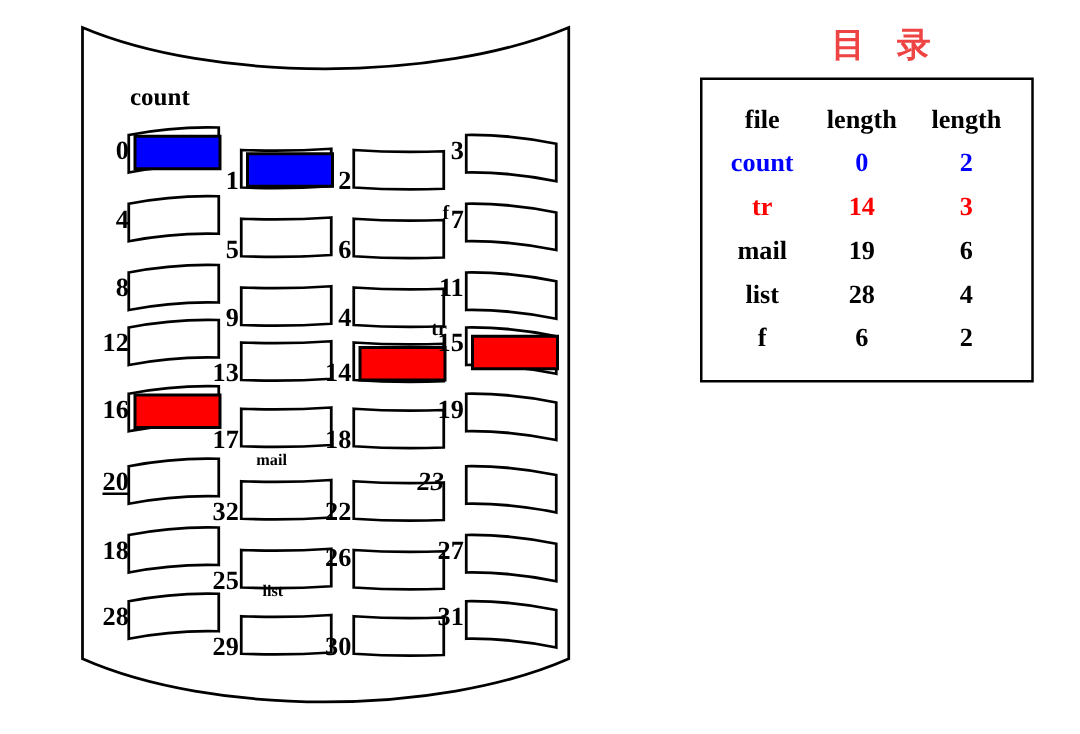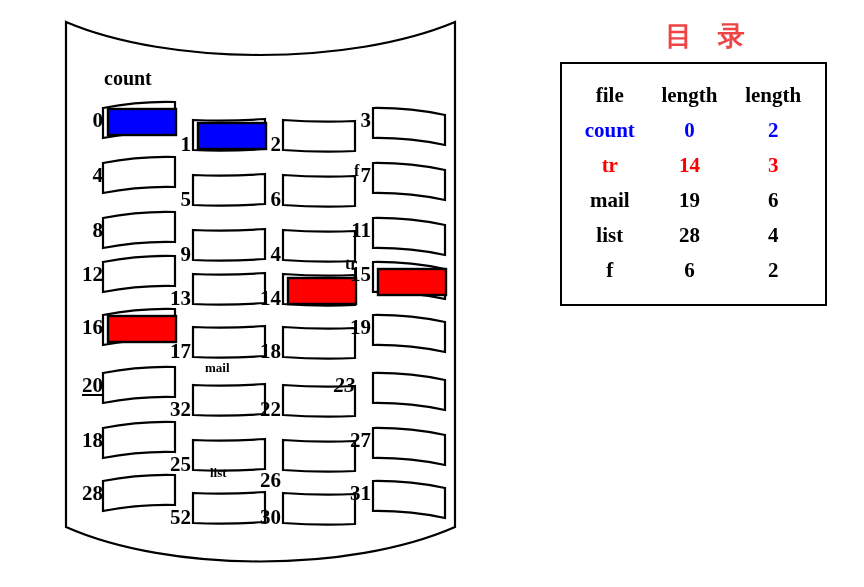--- a/index.html
+++ b/index.html
@@ -155,24 +155,24 @@
       <div class="blk-label" style="left: 61px; top: 317px; width: 42px;">16</div>
       <div class="blk-label" style="left: 149px; top: 341px; width: 42px;">17</div>
       <div class="blk-label" style="left: 239px; top: 341px; width: 42px;">18</div>
       <div class="blk-label" style="left: 329px; top: 317px; width: 42px;">19</div>
       <div class="blk-label" style="left: 61px; top: 375px; width: 42px; text-decoration: underline;">20</div>
       <div class="blk-label" style="left: 149px; top: 399px; width: 42px;">32</div>
       <div class="blk-label" style="left: 239px; top: 399px; width: 42px;">22</div>
       <div class="blk-label" style="left: 313px; top: 375px; width: 42px; font-style: italic;">23</div>
       <div class="blk-label" style="left: 61px; top: 430px; width: 42px;">18</div>
       <div class="blk-label" style="left: 149px; top: 454px; width: 42px;">25</div>
-      <div class="blk-label" style="left: 239px; top: 470px; width: 42px;">26</div>
+      <div class="blk-label" style="left: 239px; top: 436px; width: 42px;">26</div>
       <div class="blk-label" style="left: 329px; top: 430px; width: 42px;">27</div>
       <div class="blk-label" style="left: 61px; top: 483px; width: 42px;">28</div>
-      <div class="blk-label" style="left: 149px; top: 507px; width: 42px;">52</div>
+      <div class="blk-label" style="left: 149px; top: 507px; width: 42px;">29</div>
       <div class="blk-label" style="left: 239px; top: 507px; width: 42px;">30</div>
       <div class="blk-label" style="left: 329px; top: 483px; width: 42px;">31</div>
     </div>
   <div id="file-tags">
       <div class="file-tag big" style="left: 104px; top: 68px;">count</div>
       <div class="file-tag mid" style="left: 354px; top: 163px;">f</div>
       <div class="file-tag mid" style="left: 345px; top: 256px;">tr</div>
       <div class="file-tag sml" style="left: 205px; top: 361px;">mail</div>
       <div class="file-tag sml" style="left: 210px; top: 466px;">list</div>
     </div>

